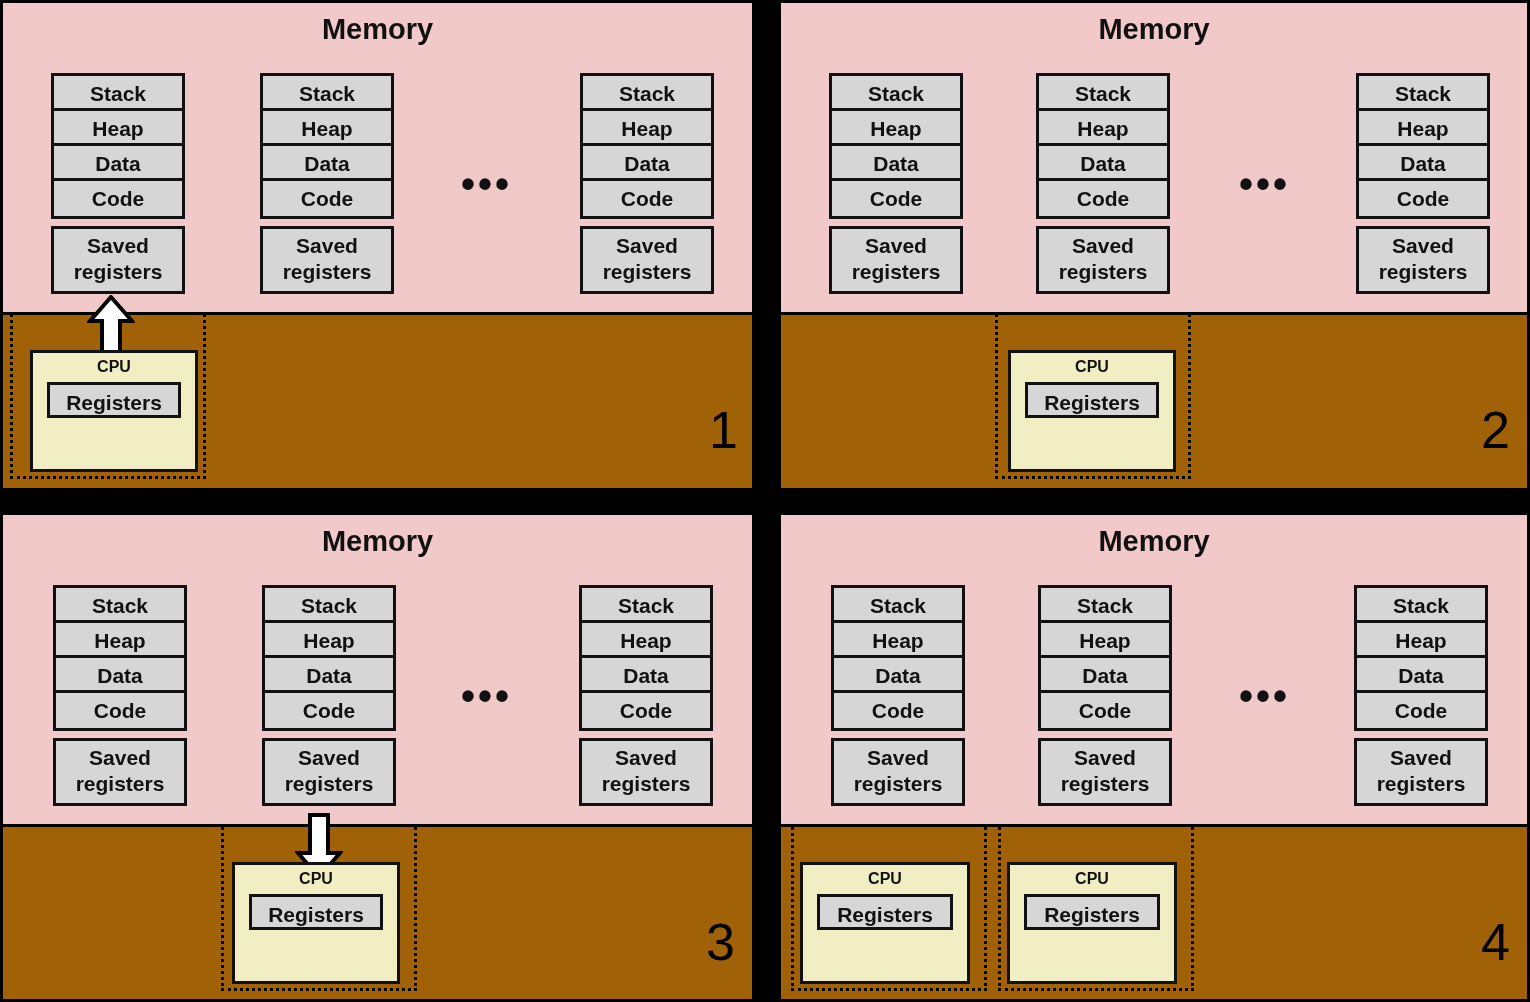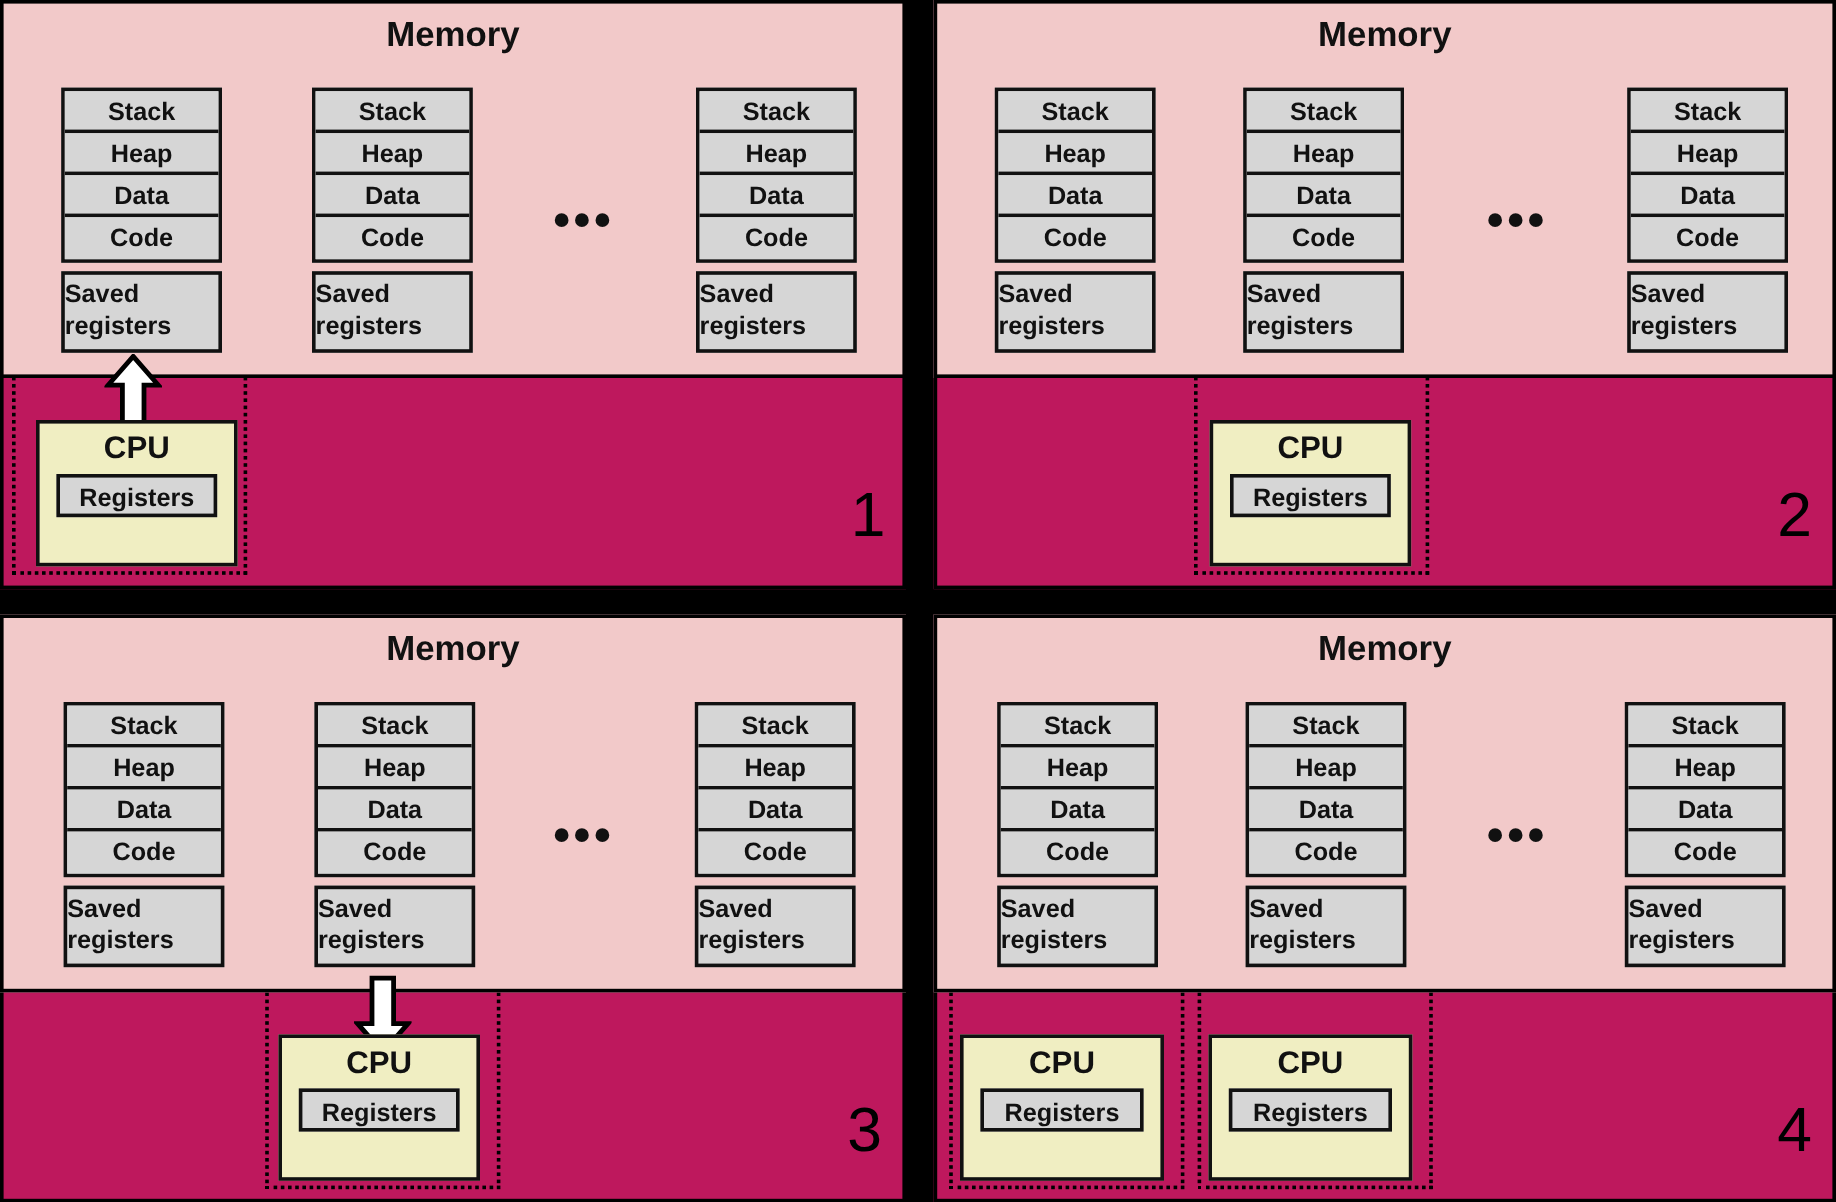--- a/index.html
+++ b/index.html
@@ -1,48 +1,48 @@
 <!DOCTYPE html>
 <html><head>
 <meta charset="utf-8">
 <style>
   html,body{margin:0;padding:0;background:#000;}
   body{width:1530px;height:1002px;font-family:"Liberation Sans",sans-serif;}
 
   .canvas{position:relative;width:1530px;height:1002px;background:#000;overflow:hidden;}
 
   
-  .panel{position:absolute;background:#be185d;box-sizing:border-box;border:3px solid #000;}
+  .panel{position:absolute;background:#a16207;box-sizing:border-box;border:3px solid #000;}
   #panel-1{left:0px;   top:0px;   width:755px; height:491px;}
   #panel-2{left:778px; top:0px;   width:752px; height:491px;}
   #panel-3{left:0px;   top:512px; width:755px; height:490px;}
   #panel-4{left:778px; top:512px; width:752px; height:490px;}
 
   
   .memory{position:absolute;background:#f2c9c9;border:3px solid #000;box-sizing:border-box;}
   .memory-title{position:absolute;left:0;right:0;top:10px;text-align:center;
     font-size:29px;font-weight:bold;color:#111;letter-spacing:0px;}
 
   
   .proc{position:absolute;width:134px;padding-left:10px;}
   .seg-group{border:3px solid #111;box-sizing:border-box;background:#d6d6d6;}
   .seg{height:35px;line-height:35px;text-align:center;font-size:21px;font-weight:bold;
        color:#111;border-bottom:3px solid #111;background:#d6d6d6;box-sizing:border-box;}
   .seg:last-child{border-bottom:none;text-align:center;}
   .saved{margin-top:7px;border:3px solid #111;box-sizing:border-box;background:#d6d6d6;
-         font-size:21px;font-weight:bold;color:#111;
+         text-align:center;font-size:21px;font-weight:bold;color:#111;
          padding:4px 0 6px 0;line-height:26px;}
 
   
   .ellipsis{position:absolute;font-size:40px;font-weight:bold;color:#111;line-height:10px;
             letter-spacing:3px;}
 
   
   .cpu{position:absolute;background:#f0eec2;border:3px solid #111;box-sizing:border-box;}
-  .cpu-label{text-align:center;font-size:26px;font-weight:bold;color:#111;margin-top:5px;}
+  .cpu-label{text-align:center;font-size:16px;font-weight:bold;color:#111;margin-top:5px;}
   .regs{margin:6px 14px 0 14px;border:3px solid #111;background:#d6d6d6;
         text-align:center;font-size:21px;font-weight:bold;color:#111;
         height:36px;line-height:36px;box-sizing:border-box;}
 
   
   .dotbox{position:absolute;border:3px dotted #000;box-sizing:border-box;pointer-events:none;}
 
   
   .arrow{position:absolute;}
 

